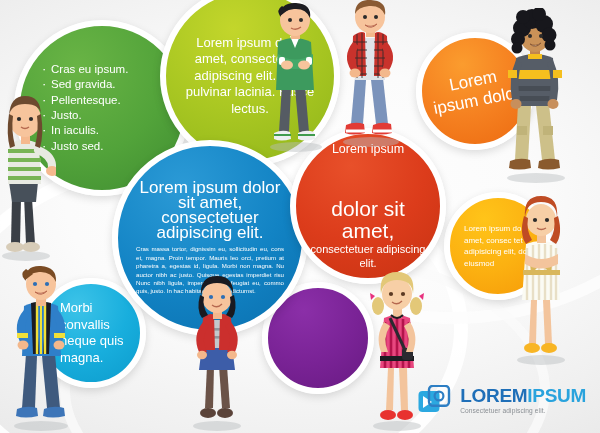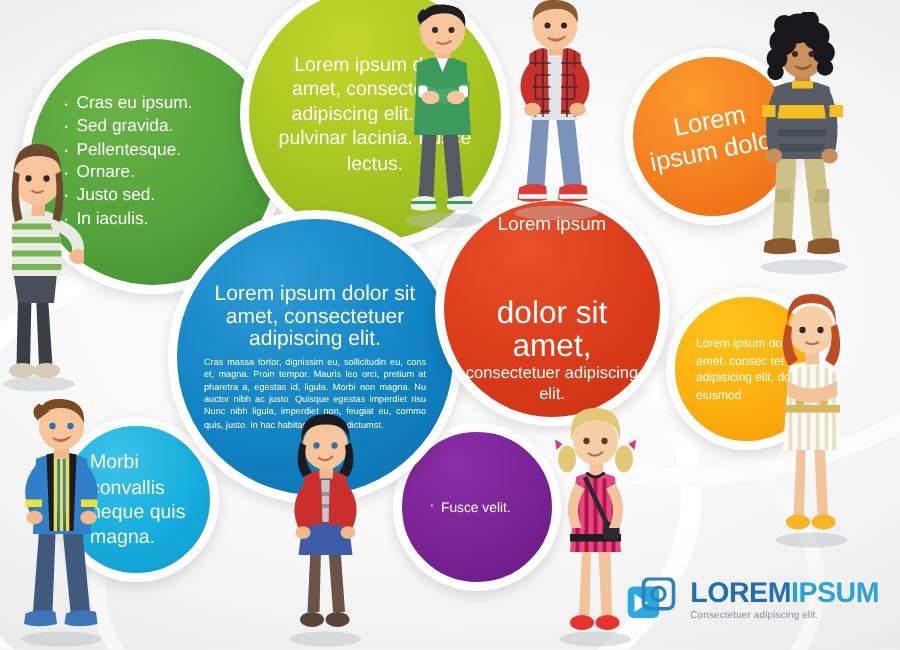--- a/index.html
+++ b/index.html
@@ -55,21 +55,21 @@
     z-index:7;
   }
   #bub-orange .inner{font-size:17px;line-height:20px;transform:rotate(-11deg);}
 
   #bub-blue{
     left:112px;top:140px;width:196px;height:196px;
     background:radial-gradient(circle at 35% 22%, #2b9ad6 0%, #1283c4 55%, #0a6fae 100%);
     z-index:8;
   }
   #bub-blue .inner{padding:0 18px;}
-  #bub-blue .head{font-size:14px;line-height:15px;margin-bottom:5px;}
+  #bub-blue .head{font-size:17px;line-height:15px;margin-bottom:5px;}
   #bub-blue .body{font-size:6.1px;line-height:8.4px;text-align:justify;}
 
   #bub-red{
     left:290px;top:128px;width:156px;height:156px;
     background:radial-gradient(circle at 38% 22%, #e8502a 0%, #dc3c1b 52%, #c73212 100%);
     z-index:9;
   }
   #bub-red .inner{padding:0 8px;}
   #bub-red .l1{font-size:12.5px;line-height:15px;}
   #bub-red .l2{font-size:21px;line-height:22px;margin-top:41px;}
@@ -119,23 +119,23 @@
   <div class="swoosh sw1"></div>
   <div class="swoosh sw2"></div>
   <div class="swoosh sw3"></div>
 
   <div class="bub" id="bub-green">
     <div class="inner">
       <ul>
         <li>Cras eu ipsum.</li>
         <li>Sed gravida.</li>
         <li>Pellentesque.</li>
-        <li>Ornare.</li>
+        <li>Justo.</li>
+        <li>In iaculis.</li>
         <li>Justo sed.</li>
-        <li>In iaculis.</li>
       </ul>
     </div>
   </div>
 
   <div class="bub" id="bub-lime">
     <div class="inner">Lorem ipsum dolor amet, consectetuer adipiscing elit. Duis pulvinar lacinia. Fusce lectus.</div>
   </div>
 
   <div class="bub" id="bub-orange">
     <div class="inner">Lorem ipsum dolor</div>
@@ -160,21 +160,20 @@
     <div class="inner">Lorem ipsum do amet, consec tet adipisicing elit, do eiusmod</div>
   </div>
 
   <div class="bub" id="bub-ltblue">
     <div class="inner">Morbi convallis neque quis magna.</div>
   </div>
 
   <div class="bub" id="bub-purple">
     <div class="inner">
       <ul>
-        <li>Fusce velit.</li>
       </ul>
     </div>
   </div>
 
   <div class="ch" style="left:-4px;top:86px;width:60px;height:175px;">
     <svg width="60" height="175" viewBox="0 0 60 175">
       <ellipse cx="30" cy="170" rx="24" ry="5" fill="#b9bcbe" opacity=".45"></ellipse>
 
       <path d="M16 110 L15 158 L24 158 L25 112 Z" fill="#3a3f46"></path>
       <path d="M28 110 L30 158 L39 158 L36 112 Z" fill="#3a3f46"></path>

